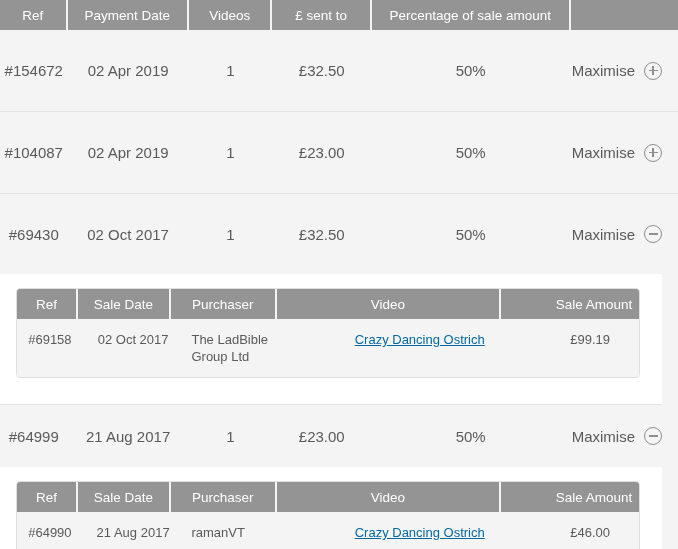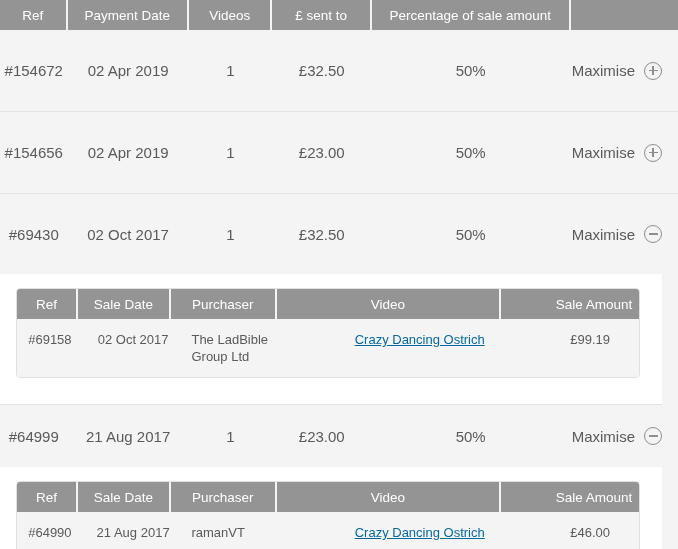--- a/index.html
+++ b/index.html
@@ -178,21 +178,21 @@
     <div class="cell c-videos">1</div>
     <div class="cell c-sent">£32.50</div>
     <div class="cell c-pct">50%</div>
     <div class="cell c-action action">
       <span class="maximise-label">Maximise</span>
       <span class="circle-icon"></span>
     </div>
   </div>
 
   <div class="main-row">
-    <div class="cell c-ref">#154656</div>
+    <div class="cell c-ref">#104087</div>
     <div class="cell c-date">02 Apr 2019</div>
     <div class="cell c-videos">1</div>
     <div class="cell c-sent">£23.00</div>
     <div class="cell c-pct">50%</div>
     <div class="cell c-action action">
       <span class="maximise-label">Maximise</span>
       <span class="circle-icon"></span>
     </div>
   </div>
 

